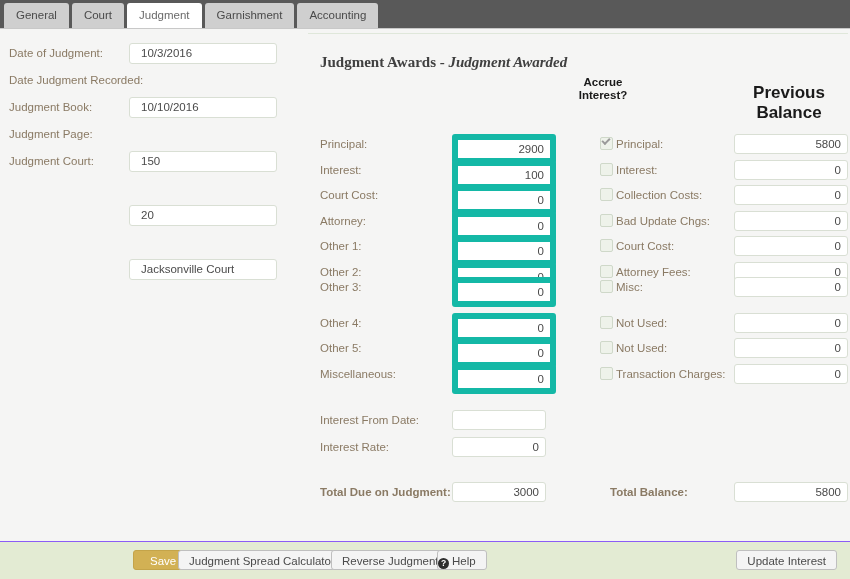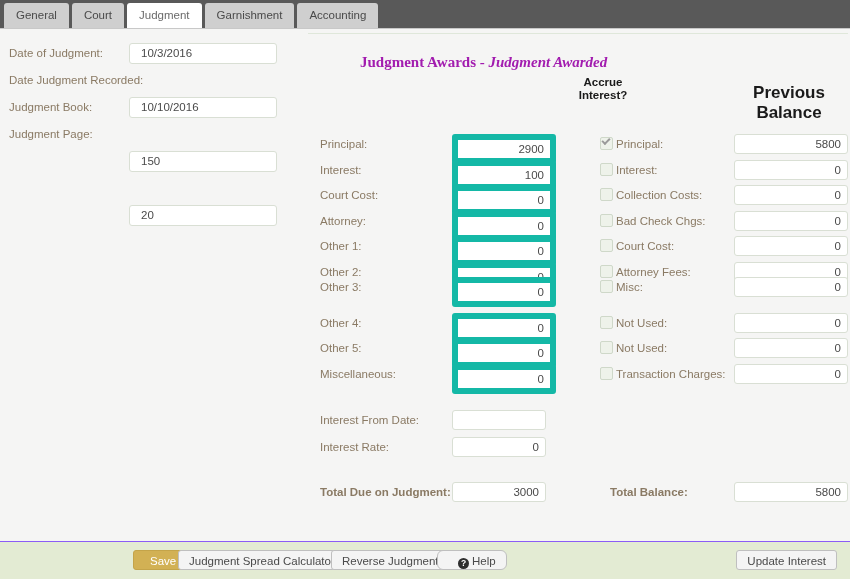--- a/index.html
+++ b/index.html
@@ -105,24 +105,23 @@
     top: 4px;
     height: 1px;
     background: #dfe7da;
   }
   #awards-heading {
     position: absolute;
     left: 20px;
     top: 25px;
     font-size: 15px;
     font-weight: bold;
-    color: #a21caf;
+    color: #404040;
     font-family: "Liberation Serif", serif;
     white-space: nowrap;
-    margin-left: 40px;
   }
   #awards-heading .italic {
     font-style: italic;
   }
   #accrue-header {
     position: absolute;
     left: 255px;
     top: 47px;
     width: 96px;
     text-align: center;
@@ -281,21 +280,21 @@
   }
   #save-button {
     left: 133px;
     background: #d2b154;
     border-color: #c4a449;
     color: #ffffff;
     padding: 0 16px;
   }
   #spread-button { left: 178px; }
   #reverse-button { left: 331px; }
-  #help-button { left: 437px; padding-left: 20px; border-radius: 6px; }
+  #help-button { left: 437px; padding-left: 0; }
   #update-button { right: 13px; }
   .qmark {
     display: inline-block;
     width: 11px;
     height: 11px;
     border-radius: 50%;
     background: #2e2e2e;
     color: #ffffff;
     font-size: 8.5px;
     line-height: 11px;
@@ -336,20 +335,26 @@
           <span class="llabel">Judgment Book:</span>
         </div>
         <div class="linput" style="top: 58px;">150</div>
       </div>
       <div class="lrowwrap">
         <div class="lrow">
           <span class="llabel">Judgment Page:</span>
         </div>
         <div class="linput" style="top: 85px;">20</div>
       </div>
+      <div class="lrowwrap">
+        <div class="lrow">
+          <span class="llabel">Judgment Court:</span>
+        </div>
+        <div class="linput" style="top: 112px;">Jacksonville Court</div>
+      </div>
     </div>
 
   <div id="right-panel">
     <div id="panel-rule"></div>
 
     <div id="awards-heading">
       <span>Judgment Awards - </span><span class="italic">Judgment Awarded</span>
     </div>
 
     <div id="accrue-header">
@@ -378,21 +383,21 @@
           <span class="mlabel">Court Cost:</span>
           <div class="minput">0</div>
           <div class="ckbox"></div>
           <span class="clabel">Collection Costs:</span>
           <div class="pinput">0</div>
         </div>
         <div class="mrow" style="top: 181.5px;">
           <span class="mlabel">Attorney:</span>
           <div class="minput">0</div>
           <div class="ckbox"></div>
-          <span class="clabel">Bad Check Chgs:</span>
+          <span class="clabel">Bad Update Chgs:</span>
           <div class="pinput">0</div>
         </div>
         <div class="mrow" style="top: 207px;">
           <span class="mlabel">Other 1:</span>
           <div class="minput">0</div>
           <div class="ckbox"></div>
           <span class="clabel">Court Cost:</span>
           <div class="pinput">0</div>
         </div>
         <div class="mrow" style="top: 232.5px;">

